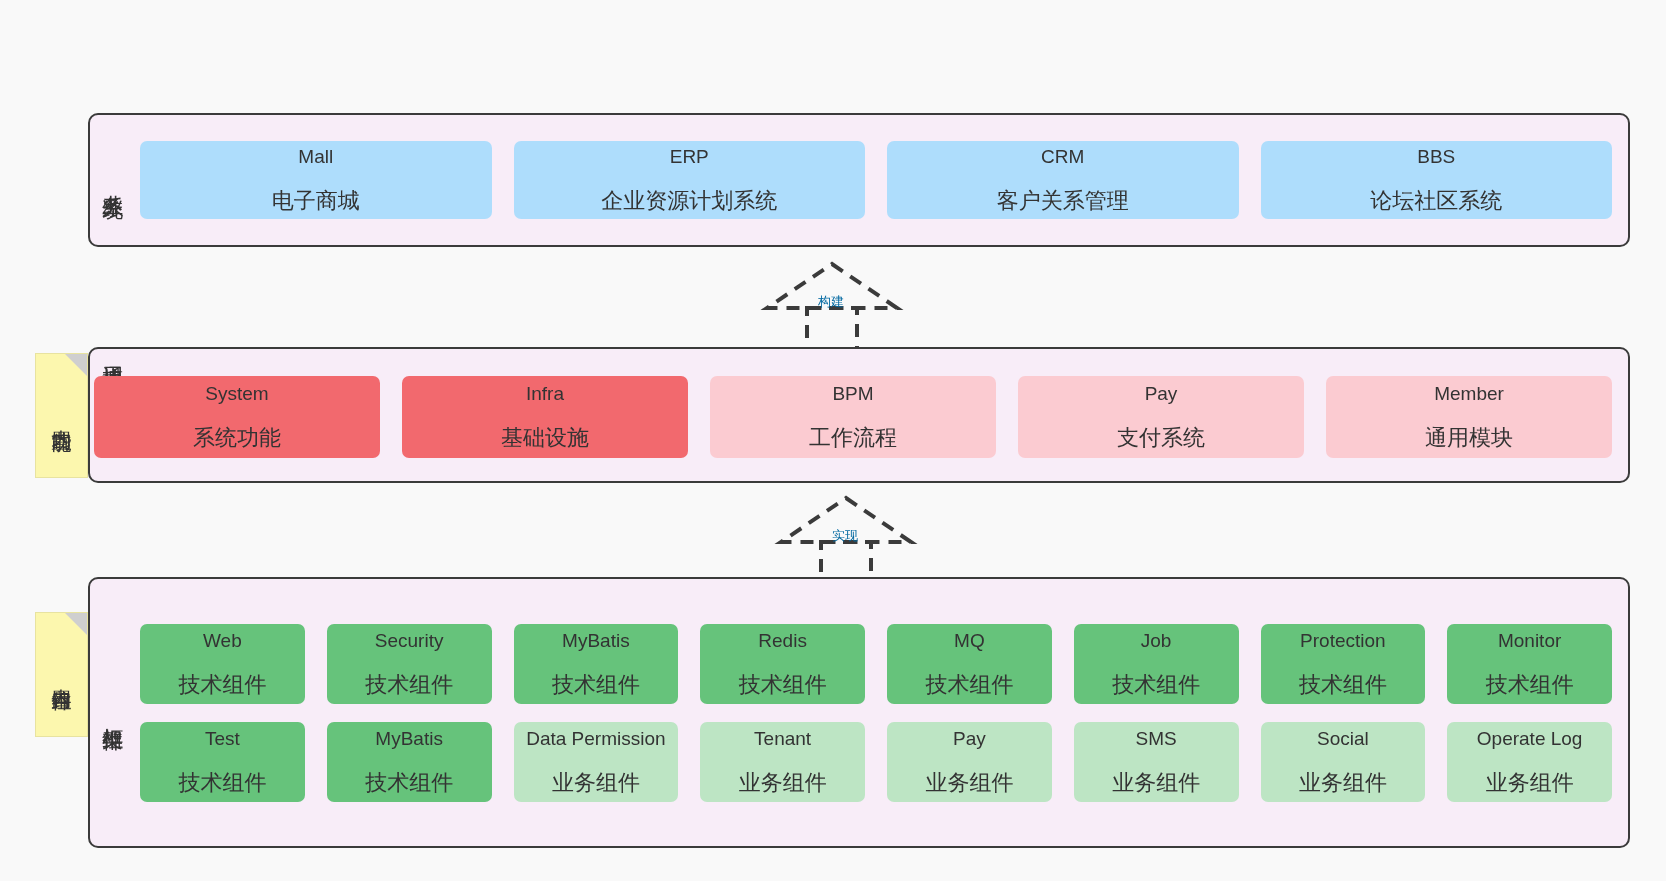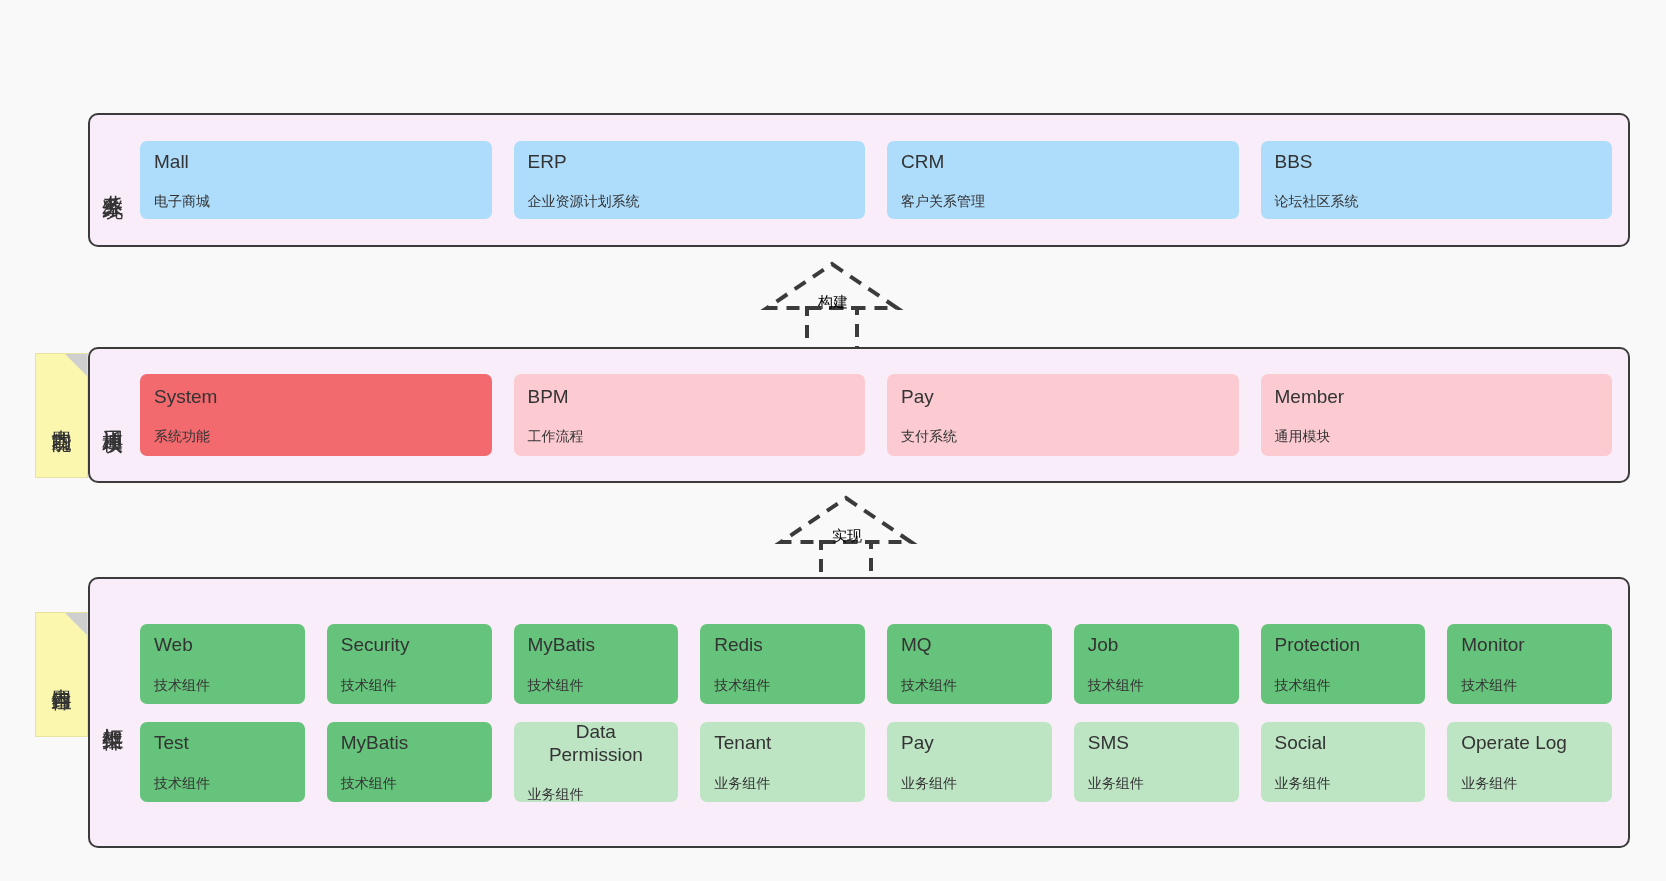--- a/index.html
+++ b/index.html
@@ -68,30 +68,30 @@
     gap: 22px;
   }
 
   
   .card {
     flex: 1 1 0;
     box-sizing: border-box;
     border-radius: 7px;
     display: flex;
     flex-direction: column;
-    align-items: flex-start;
+    align-items: center;
     justify-content: center;
     text-align: center;
-    padding: 4px 14px;
+    padding: 4px 7px;
     line-height: 1.22;
     color: #333333;
     gap: 20px;
   }
   .card .t1 { font-size: 19px; }
-  .card .t2 { font-size: 14px; }
+  .card .t2 { font-size: 22px; }
 
   .h-biz  { height: 78px; }
   .h-mod  { height: 82px; }
   .h-comp { height: 80px; }
 
   .c-blue        { background: #aeddfc; }
   .c-red         { background: #f2696e; }
   .c-pink        { background: #fbcbd1; }
   .c-green       { background: #66c37b; }
   .c-green-light { background: #bde5c4; }
@@ -124,22 +124,22 @@
     border-left: 22px solid transparent;
   }
 
   
   .connector {
     position: absolute;
   }
   .connector svg { display: block; overflow: visible; }
   .connector .conn-label {
     position: absolute;
-    font-size: 15px;
-    color: #000000;
+    font-size: 13px;
+    color: #0369a1;
     white-space: nowrap;
     background: transparent;
   }
 </style>
 </head>
 <body>
 
 <div id="canvas">
 
   <div class="layer" id="layer-business-system" style="left:88px; top:113px; width:1542px; height:134px;">
@@ -174,28 +174,32 @@
       <rect x="55" y="50" width="50" height="42" fill="none" stroke="#3b3b3b" stroke-width="4" stroke-dasharray="13 9"></rect>
     </svg>
     <span class="conn-label" style="left:66px; top:35px;">构建</span>
   </div>
 
   <div class="note" id="note-builtin-function" style="left:35px; top:353px; width:53px; height:125px;">
     <span class="fold"></span>
     <span>内置功能</span>
   </div>
 
-  <div class="layer" id="layer-common-module" style="left:88px; top:347px; width:1542px; height:136px;">
+  <div class="layer" id="layer-common-module" style="left:88px; top:347px; width:1542px; height:136px;flex-direction:column;">
     <div class="layer-label">通用模块</div>
     <div class="layer-body">
       <div class="row">
         <div class="card h-mod c-red">
           <span class="t1">System</span>
           <span class="t2">系统功能</span>
         </div>
+        <div class="card h-mod c-red">
+          <span class="t1">Infra</span>
+          <span class="t2">基础设施</span>
+        </div>
         <div class="card h-mod c-pink">
           <span class="t1">BPM</span>
           <span class="t2">工作流程</span>
         </div>
         <div class="card h-mod c-pink">
           <span class="t1">Pay</span>
           <span class="t2">支付系统</span>
         </div>
         <div class="card h-mod c-pink">
           <span class="t1">Member</span>

